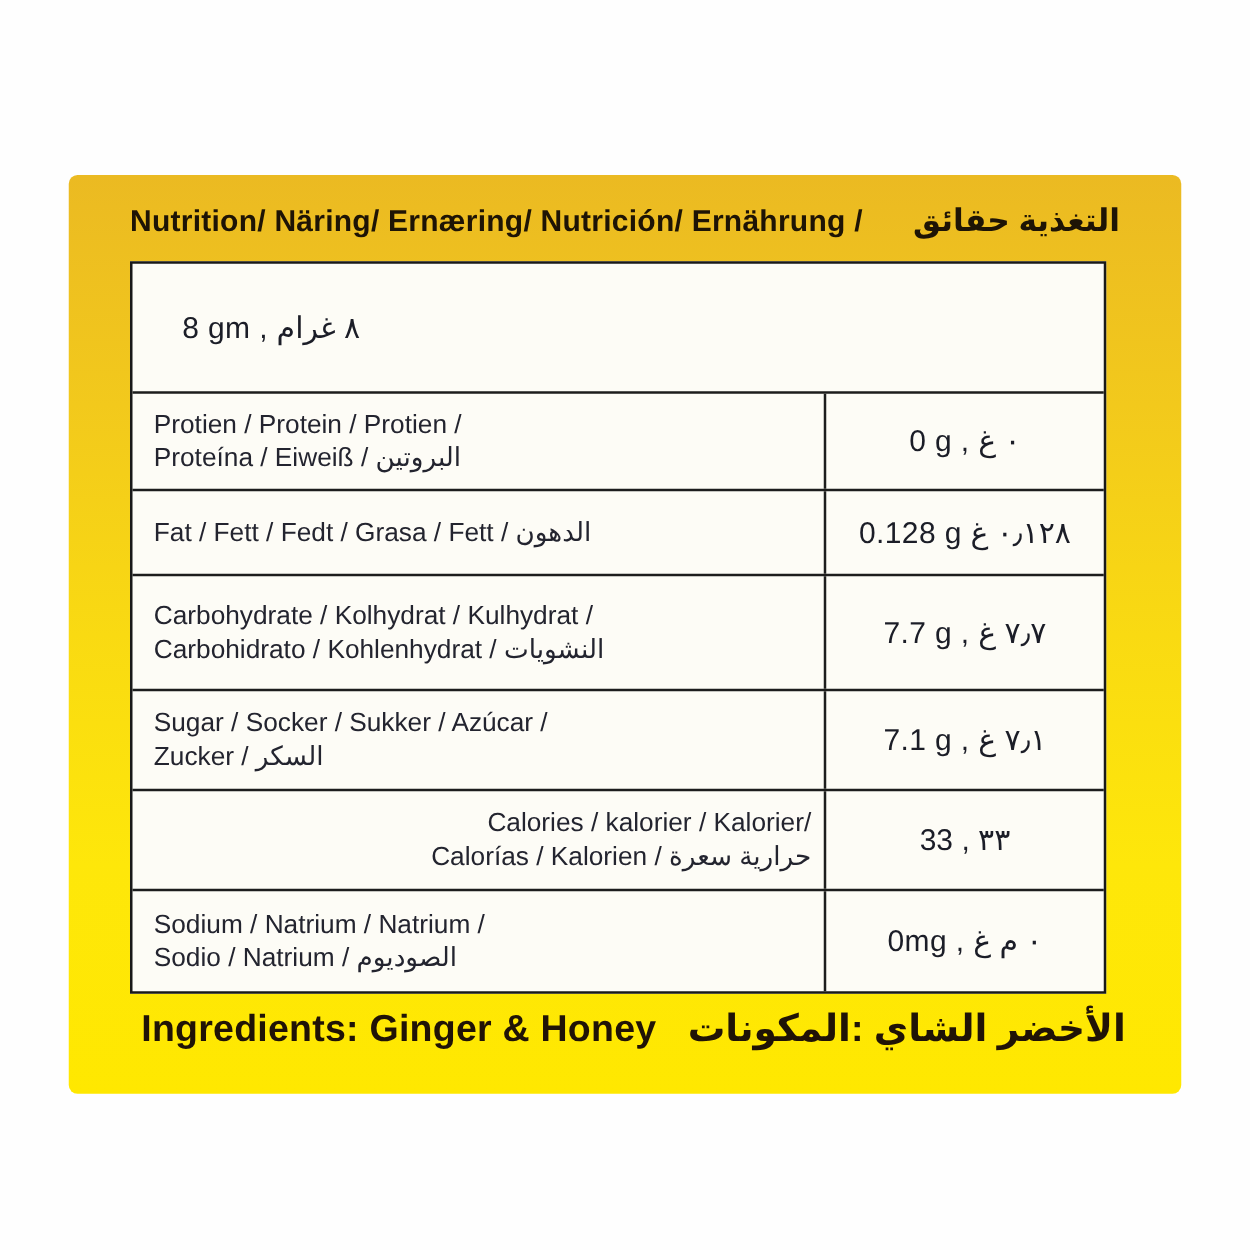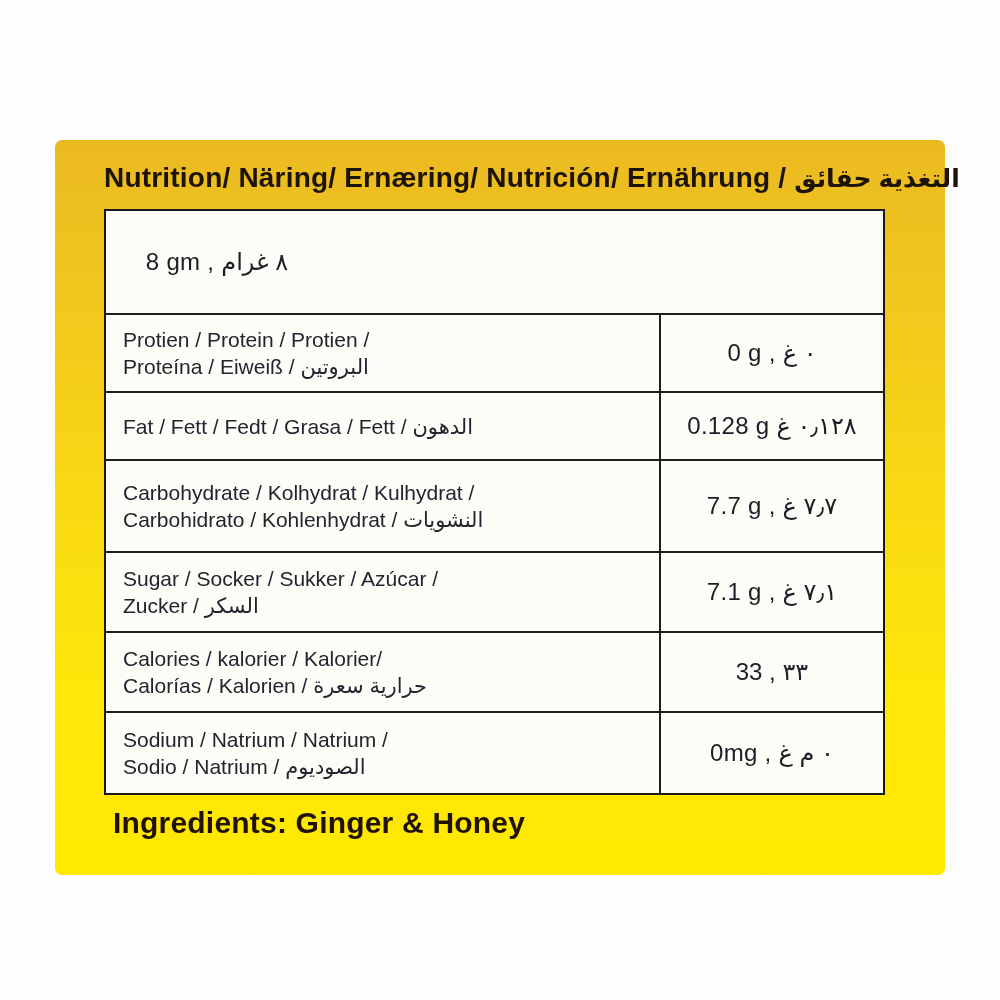--- a/index.html
+++ b/index.html
@@ -11,36 +11,36 @@
     position:absolute; left:55px; top:140px; width:890px; height:735px;
     background:linear-gradient(180deg,#ebba22 0%,#f2c91c 25%,#f9da12 50%,#fee70a 75%,#ffe800 100%);
     border-radius:7px;
   }
 
   .title-row {
     position:absolute; left:49px; top:22px; width:792px;
     display:flex; align-items:baseline; justify-content:space-between;
     color:#1e1405; white-space:nowrap;
   }
-  .title-latin { font-size:28px; font-weight:700; letter-spacing:0.2px; }
+  .title-latin { font-size:24px; font-weight:700; letter-spacing:0.2px; }
   .title-arabic { font-size:25px; font-weight:700; margin-left:8px; }
 
   .nutrition-table {
     position:absolute; left:49px; top:69px; width:781px; height:586px;
     background:#fdfcf6; border:2.5px solid #191919;
     display:flex; flex-direction:column;
   }
   .n-row { display:flex; border-bottom:2px solid #1d1d1d; }
   .n-row:last-child { border-bottom:none; flex:1;border-radius:24px; }
   .n-row.r1 { height:104px; }
   .n-row.r2 { height:78px; }
   .n-row.r3 { height:68px; }
   .n-row.r4 { height:92px; }
   .n-row.r5 { height:80px; }
-  .n-row.r6 { height:80px; }
+  .n-row.r6 { height:80px;text-align:right; }
   .cell-label {
     flex:1; border-right:2px solid #1d1d1d;
     padding:6px 10px 6px 17px;
     display:flex; flex-direction:column; justify-content:center;
     font-size:21px; line-height:27px; color:#23242f;
   }
   .cell-value {
     width:222px; display:flex; align-items:center; justify-content:center;
     font-size:24px; color:#1b1d27; letter-spacing:0.3px;
   }
@@ -128,16 +128,17 @@
         </div>
         <div class="cell-value">
           <span>0mg , ٠ م غ</span>
         </div>
       </div>
 
     </div>
 
     <div class="footer-row">
       <span class="footer-latin">Ingredients: Ginger &amp; Honey</span>
+      <span class="footer-arabic">الأخضر الشاي :المكونات</span>
     </div>
 
   </div>
 </div>
 
 </body></html>

